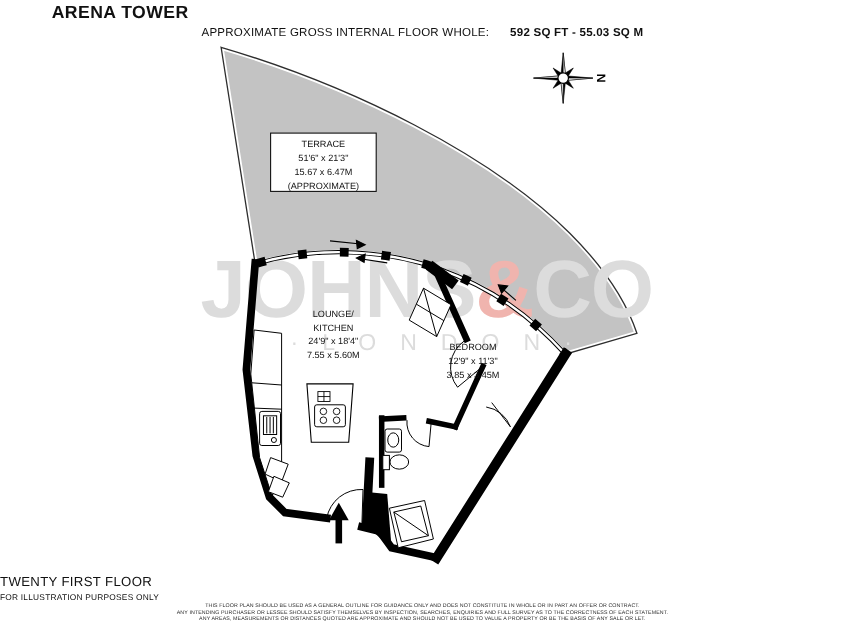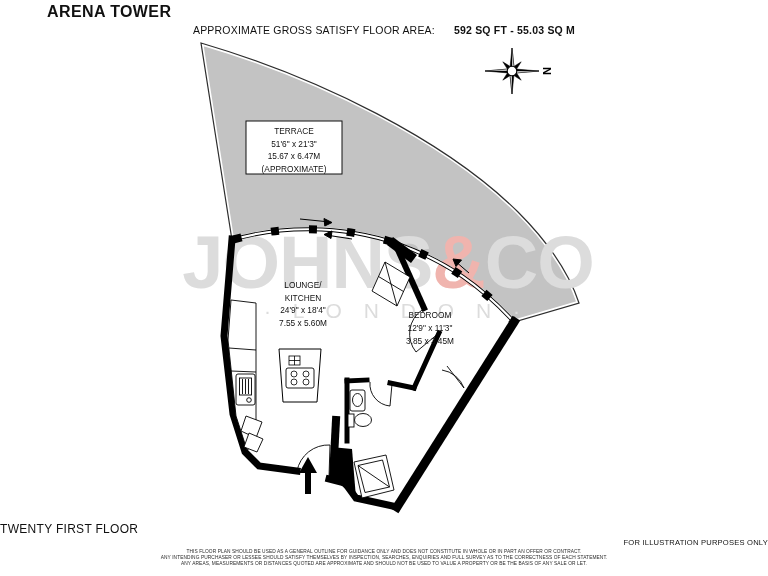--- a/index.html
+++ b/index.html
@@ -7,34 +7,34 @@
         font-family:"Liberation Sans",sans-serif;color:#111;}
   .title{position:absolute;top:3px;left:47px;width:720px;text-align:left;
          font-size:16px;font-weight:bold;letter-spacing:0.4px;}
   .subtitle{position:absolute;top:24px;left:0;width:768px;text-align:center;
             font-size:10.5px;letter-spacing:0.2px;}
   .subtitle .val{font-weight:bold;margin-left:19px;}
   .plansvg{position:absolute;left:0;top:0;width:768px;height:576px;}
   .plan-label{font-size:8.3px;fill:#111;}
   .floor-label{position:absolute;top:522px;left:0;width:768px;
                font-size:12px;letter-spacing:0.3px;}
-  .illus-note{position:absolute;top:538px;left:0;width:768px;text-align:right;
+  .illus-note{position:absolute;top:538px;left:0;width:768px;text-align:left;
               font-size:7.6px;letter-spacing:0.2px;}
   .disclaimer{position:absolute;top:549px;left:0;width:768px;text-align:center;
               font-size:4.8px;line-height:6px;color:#2a2a2a;letter-spacing:0.1px;}
 </style>
 </head>
 <body>
 
 <div class="page">
 
   <div class="title">ARENA TOWER</div>
 
   <div class="subtitle">
-    <span>APPROXIMATE GROSS SATISFY FLOOR AREA:</span><span class="val">592 SQ FT - 55.03 SQ M</span>
+    <span>APPROXIMATE GROSS INTERNAL FLOOR WHOLE:</span><span class="val">592 SQ FT - 55.03 SQ M</span>
   </div>
 
   <svg class="plansvg" viewBox="0 0 768 576" xmlns="http://www.w3.org/2000/svg">
 
     <g>
       <path d="M 201,43 C 320,78 445,140 518,212 C 551,245 570,276 579,303 L 514,322 C 482,287 448,262 398,244 C 340,224 278,226 232,240 Z" fill="#c3c3c3" stroke="#ffffff" stroke-width="4.5"></path>
       <path d="M 201,43 C 320,78 445,140 518,212 C 551,245 570,276 579,303 L 514,322 C 482,287 448,262 398,244 C 340,224 278,226 232,240 Z" fill="none" stroke="#2e2e2e" stroke-width="1.2"></path>
     </g>
 
     <g>

